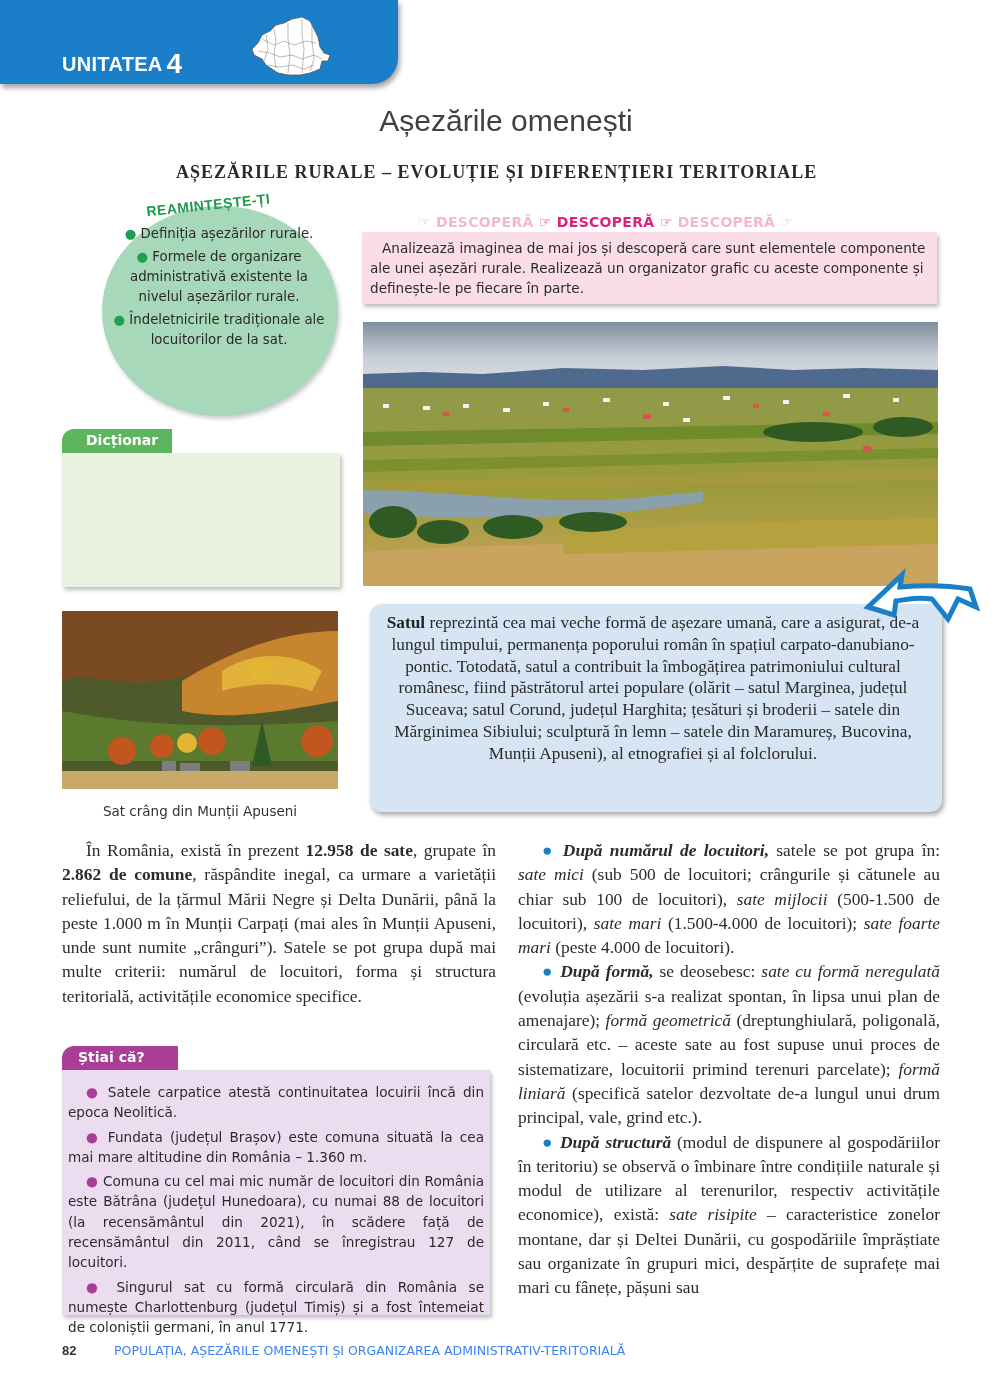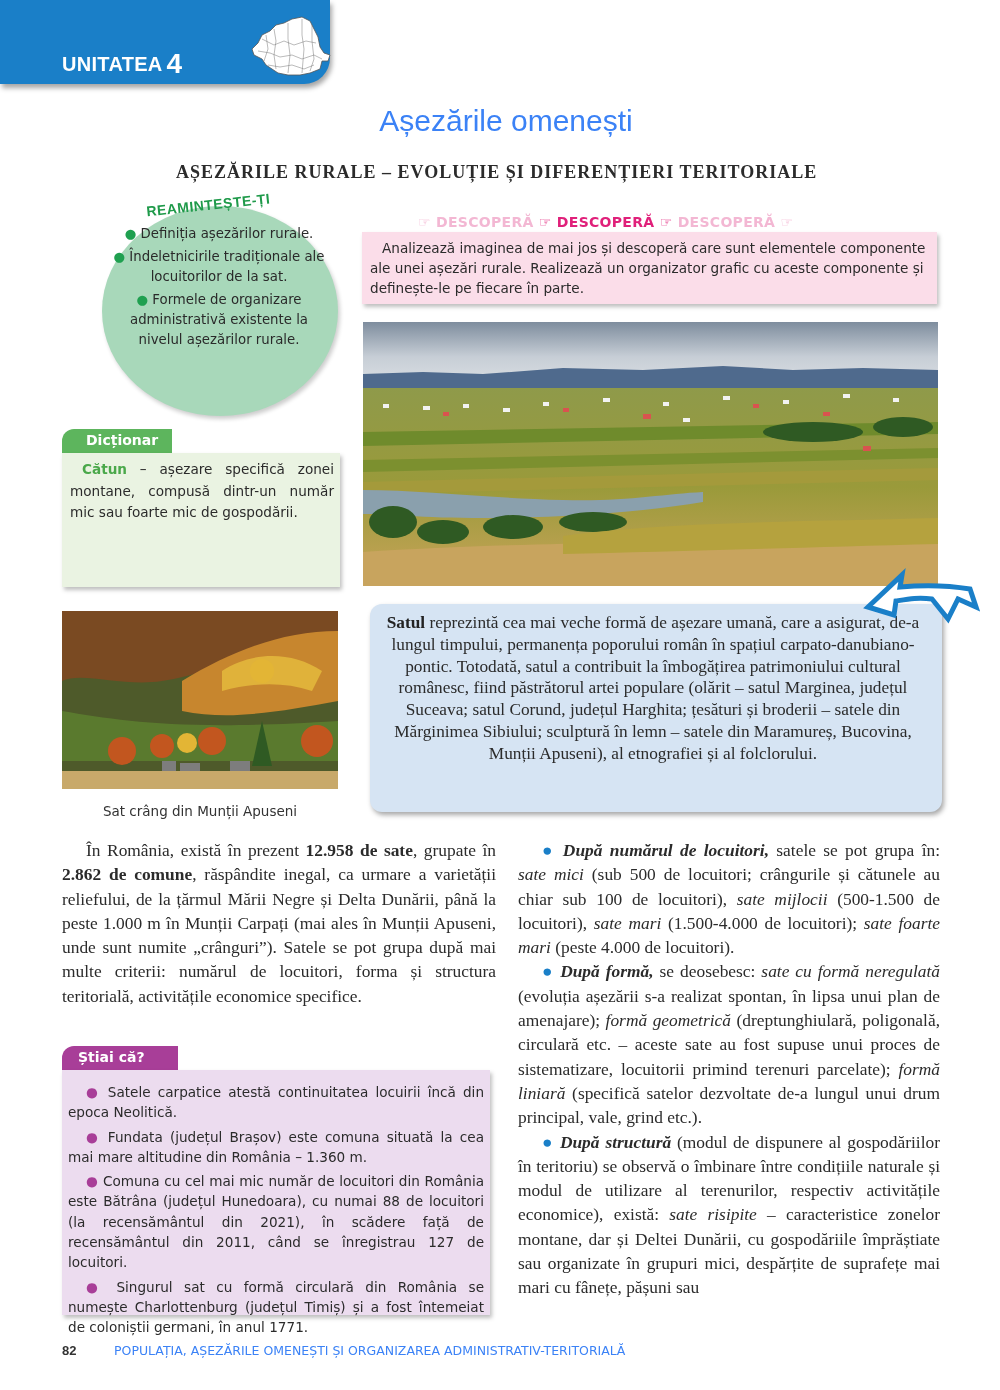--- a/index.html
+++ b/index.html
@@ -1,28 +1,28 @@
 <!DOCTYPE html>
 <html><head>
 <meta charset="utf-8">
 <style>
   * { box-sizing: border-box; margin: 0; padding: 0; }
   html, body { width: 1000px; height: 1390px; background: #ffffff; overflow: hidden; }
   body { position: relative; font-family: "DejaVu Sans", sans-serif; color: #2b2b2b; }
 
   
-  .banner { position: absolute; left: 0; top: 0; width: 330px; height: 84px; background: #1a7fc8;
+  .banner { position: absolute; left: 0; top: 0; width: 398px; height: 84px; background: #1a7fc8;
             border-bottom-right-radius: 26px; box-shadow: 2px 4px 5px rgba(0,0,0,0.35); }
   .banner .unit { position: absolute; left: 62px; top: 46px; color: #fff; font-family: "Liberation Sans", sans-serif;
                   font-weight: bold; font-size: 20px; letter-spacing: 0.3px; }
   .banner .unit .num { font-size: 28px; margin-left: 4px; position: relative; top: 2px; }
   .banner .map { position: absolute; left: 244px; top: 15px; width: 90px; height: 64px; }
 
   .title { position: absolute; left: 0; width: 1000px; top: 104px; text-align: center;
-           font-family: "Liberation Sans", sans-serif; font-size: 30px; color: #3b82f6; padding-left: 8px; }
+           font-family: "Liberation Sans", sans-serif; font-size: 30px; color: #404040; padding-left: 8px; }
   .title span { margin-left: 0; position: relative; left: 2px; }
   .subtitle { position: absolute; top: 162px; left: 176px; font-family: "Liberation Serif", serif;
               font-weight: bold; font-size: 18px; letter-spacing: 1px; color: #2b2b2b; }
 
   
   .remind-circle { position: absolute; left: 102px; top: 206px; width: 236px; height: 210px;
                    background: #a8d8ba; border-radius: 50%; box-shadow: 2px 3px 4px rgba(0,0,0,0.2); }
   .remind-title { position: absolute; left: 146px; top: 196px; width: 140px; color: #1f9a4a;
                   font-family: "Liberation Sans", sans-serif; font-weight: bold; font-size: 14px;
                   transform: rotate(-6deg); letter-spacing: 0.5px; }
@@ -108,22 +108,22 @@
   </svg>
 </div>
 
 <div class="title"><span>Așezările omenești</span></div>
 <div class="subtitle">AȘEZĂRILE RURALE – EVOLUȚIE ȘI DIFERENȚIERI TERITORIALE</div>
 
 <div class="remind-circle"></div>
 <div class="remind-title">REAMINTEȘTE-ȚI</div>
 <div class="remind-list">
   <p><span class="dot-green">● </span><span>Definiția așezărilor rurale.</span></p>
+  <p><span class="dot-green">● </span><span>Formele de organizare administrativă existente la nivelul așezărilor rurale.</span></p>
   <p><span class="dot-green">● </span><span>Îndeletnicirile tradiționale ale locuitorilor de la sat.</span></p>
-  <p><span class="dot-green">● </span><span>Formele de organizare administrativă existente la nivelul așezărilor rurale.</span></p>
 </div>
 
 <div class="descopera-head">
   <span>☞ </span><span>DESCOPERĂ</span>
   <span class="strong"> ☞ </span><span class="strong">DESCOPERĂ</span>
   <span class="strong"> ☞ </span><span>DESCOPERĂ</span>
   <span> ☞</span>
 </div>
 <div class="descopera-box">
   <p>Analizează imaginea de mai jos și descoperă care sunt elementele componente ale unei așezări rurale. Realizează un organizator grafic cu aceste componente și definește-le pe fiecare în parte.</p>
@@ -182,21 +182,20 @@
         <rect x="280" y="92" width="8" height="5"></rect>
       <rect x="390" y="82" width="6" height="4"></rect>
         <rect x="460" y="90" width="7" height="4"></rect>
         <rect x="500" y="124" width="8" height="5"></rect>
     </g>
   </svg>
 </div>
 
 <div class="dict-tab">Dicționar</div>
 <div class="dict-box">
-  <p><span class="term">Cătun</span><span> – așezare specifică zonei montane, compusă dintr-un număr mic sau foarte mic de gospodării.</span></p>
 </div>
 
 <div class="photo-apuseni">
   <svg width="276" height="178" viewBox="0 0 276 178" preserveAspectRatio="none">
     <rect width="276" height="178" fill="#4e5a2a"></rect>
     <path d="M0 0 L276 0 L276 40 C220 30 160 60 100 70 C60 76 20 60 0 70 Z" fill="#7a4a22"></path>
     <path d="M120 70 C170 40 220 20 276 20 L276 90 C220 100 170 110 120 100 Z" fill="#c7862e"></path>
     <path d="M160 60 C190 40 230 40 260 60 L250 80 C220 70 190 72 160 80 Z" fill="#e0b23a"></path>
     <path d="M0 100 C60 110 120 120 276 110 L276 150 L0 150 Z" fill="#5a7a2e"></path>
     <g fill="#c2561f">

